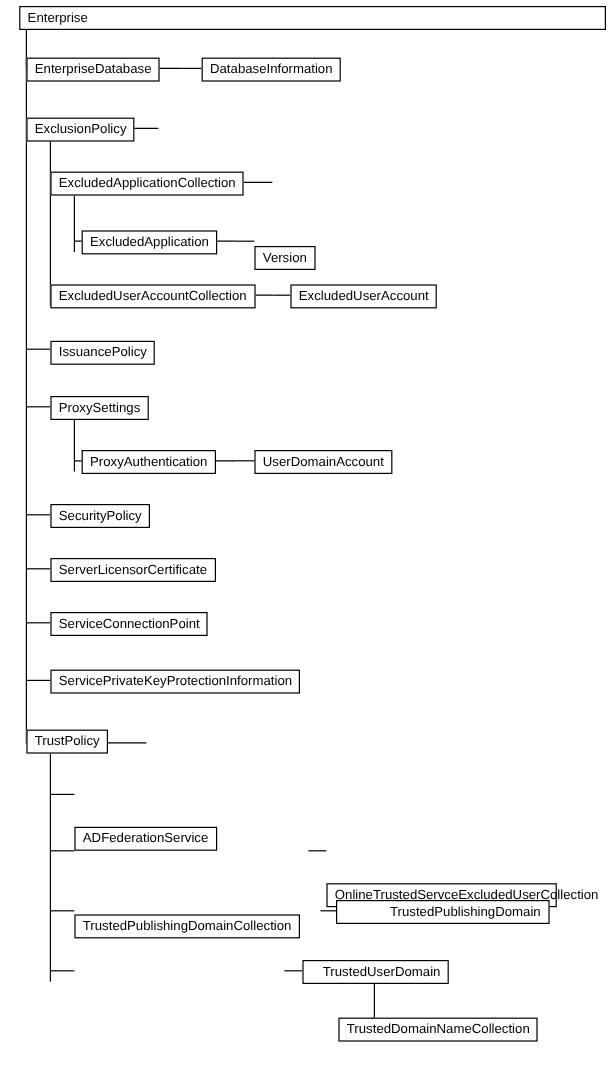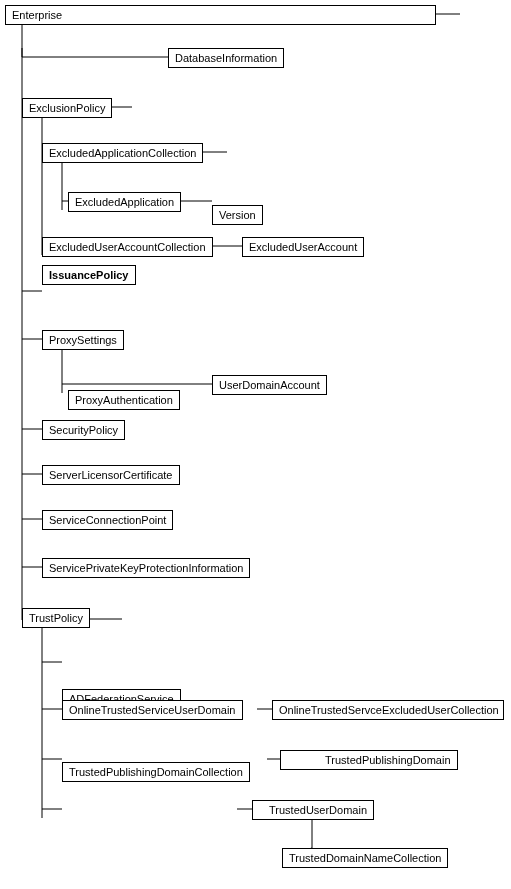--- a/index.html
+++ b/index.html
@@ -105,60 +105,60 @@
     <line x1="267" y1="759" x2="280" y2="759"></line>
 
     <line x1="42" y1="809" x2="62" y2="809"></line>
 
     <line x1="237" y1="809" x2="252" y2="809"></line>
 
     <line x1="312" y1="818" x2="312" y2="848"></line>
     <line x1="312" y1="848" x2="282" y2="857"></line>
   </svg>
 
-  <div class="node" style="left:5px; top:5px; width:431px;">Enterprise</div>
+  <div class="node" style="left:16px; top:5px; width:489px;">Enterprise</div>
 
+  <div class="node" style="left:22px; top:48px;">EnterpriseDatabase</div>
 
   <div class="node" style="left:168px; top:48px;">DatabaseInformation</div>
 
   <div class="node" style="left:22px; top:98px;">ExclusionPolicy</div>
 
   <div class="node" style="left:42px; top:143px;">ExcludedApplicationCollection</div>
 
   <div class="node" style="left:68px; top:192px;">ExcludedApplication</div>
 
   <div class="node" style="left:212px; top:192px;margin-top:13px;">Version</div>
 
   <div class="node" style="left:42px; top:237px;">ExcludedUserAccountCollection</div>
 
   <div class="node" style="left:242px; top:237px;">ExcludedUserAccount</div>
 
-  <div class="node" style="left:42px; top:265px;font-weight:bold;">IssuancePolicy</div>
+  <div class="node" style="left:42px; top:284px;">IssuancePolicy</div>
 
   <div class="node" style="left:42px; top:330px;">ProxySettings</div>
 
-  <div class="node" style="left:68px; top:390px;">ProxyAuthentication</div>
+  <div class="node" style="left:68px; top:375px;">ProxyAuthentication</div>
 
   <div class="node" style="left:212px; top:375px;">UserDomainAccount</div>
 
   <div class="node" style="left:42px; top:420px;">SecurityPolicy</div>
 
   <div class="node" style="left:42px; top:465px;">ServerLicensorCertificate</div>
 
   <div class="node" style="left:42px; top:510px;">ServiceConnectionPoint</div>
 
   <div class="node" style="left:42px; top:558px;">ServicePrivateKeyProtectionInformation</div>
 
   <div class="node" style="left:22px; top:608px;text-align:right;">TrustPolicy</div>
 
   <div class="node" style="left:62px; top:689px;">ADFederationService</div>
 
-  <div class="node" style="left:62px; top:700px;">OnlineTrustedServiceUserDomain</div>
 
-  <div class="node" style="left:272px; top:700px; width:232px;">OnlineTrustedServceExcludedUserCollection</div>
+  <div class="node" style="left:272px; top:736px; width:192px;">OnlineTrustedServceExcludedUserCollection</div>
 
   <div class="node" style="left:62px; top:750px;margin-top:12px;">TrustedPublishingDomainCollection</div>
 
   <div class="node" style="left:280px; top:750px;padding-left:44px;">TrustedPublishingDomain</div>
 
 
   <div class="node" style="left:252px; top:800px;padding-left:16px;">TrustedUserDomain</div>
 
   <div class="node" style="left:282px; top:848px;">TrustedDomainNameCollection</div>
 </div>

